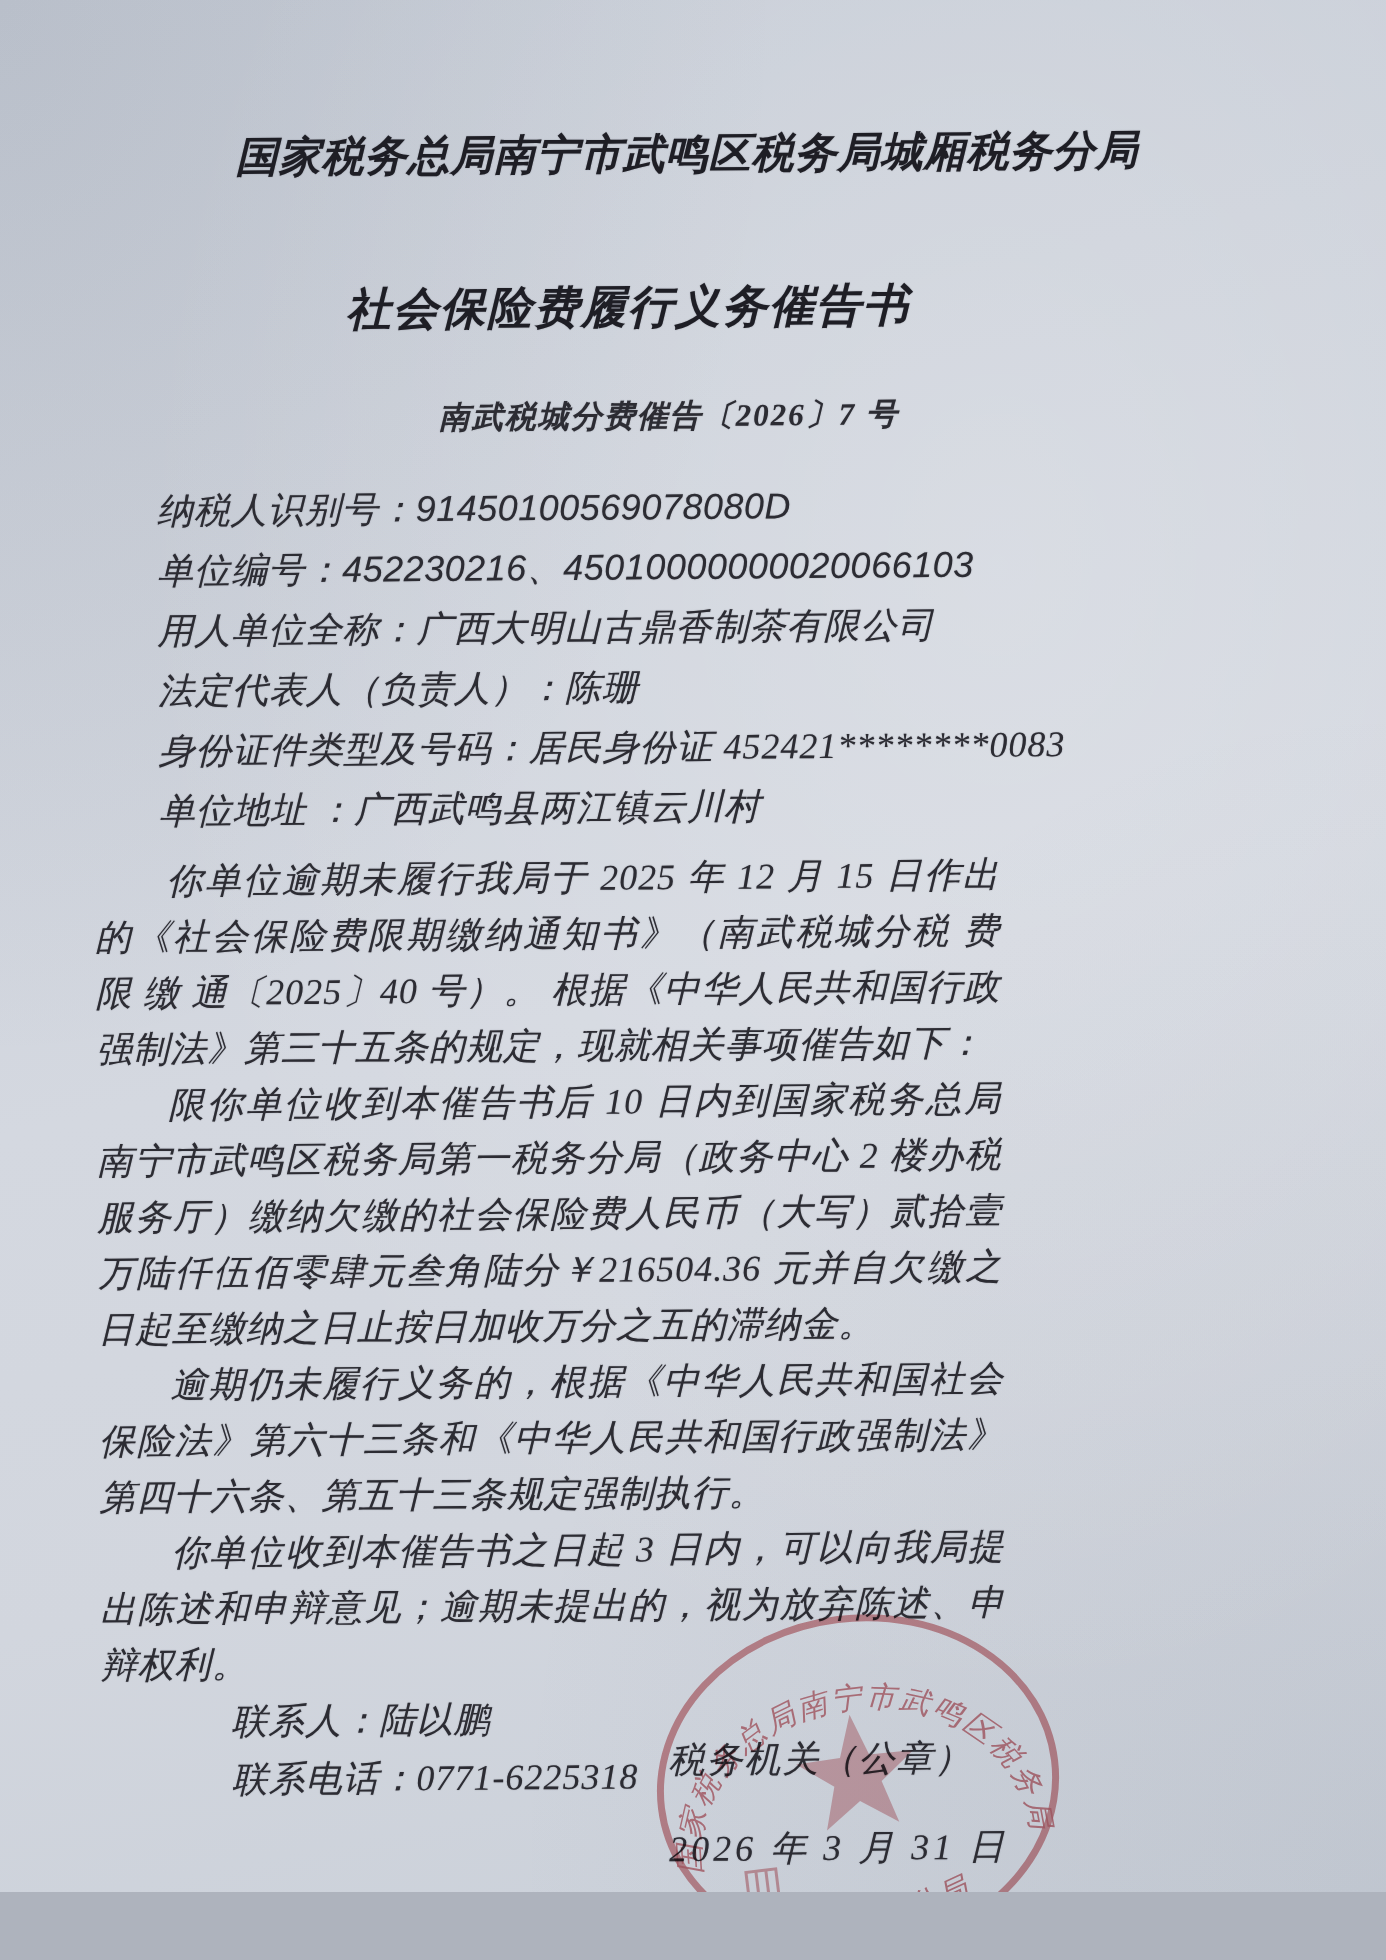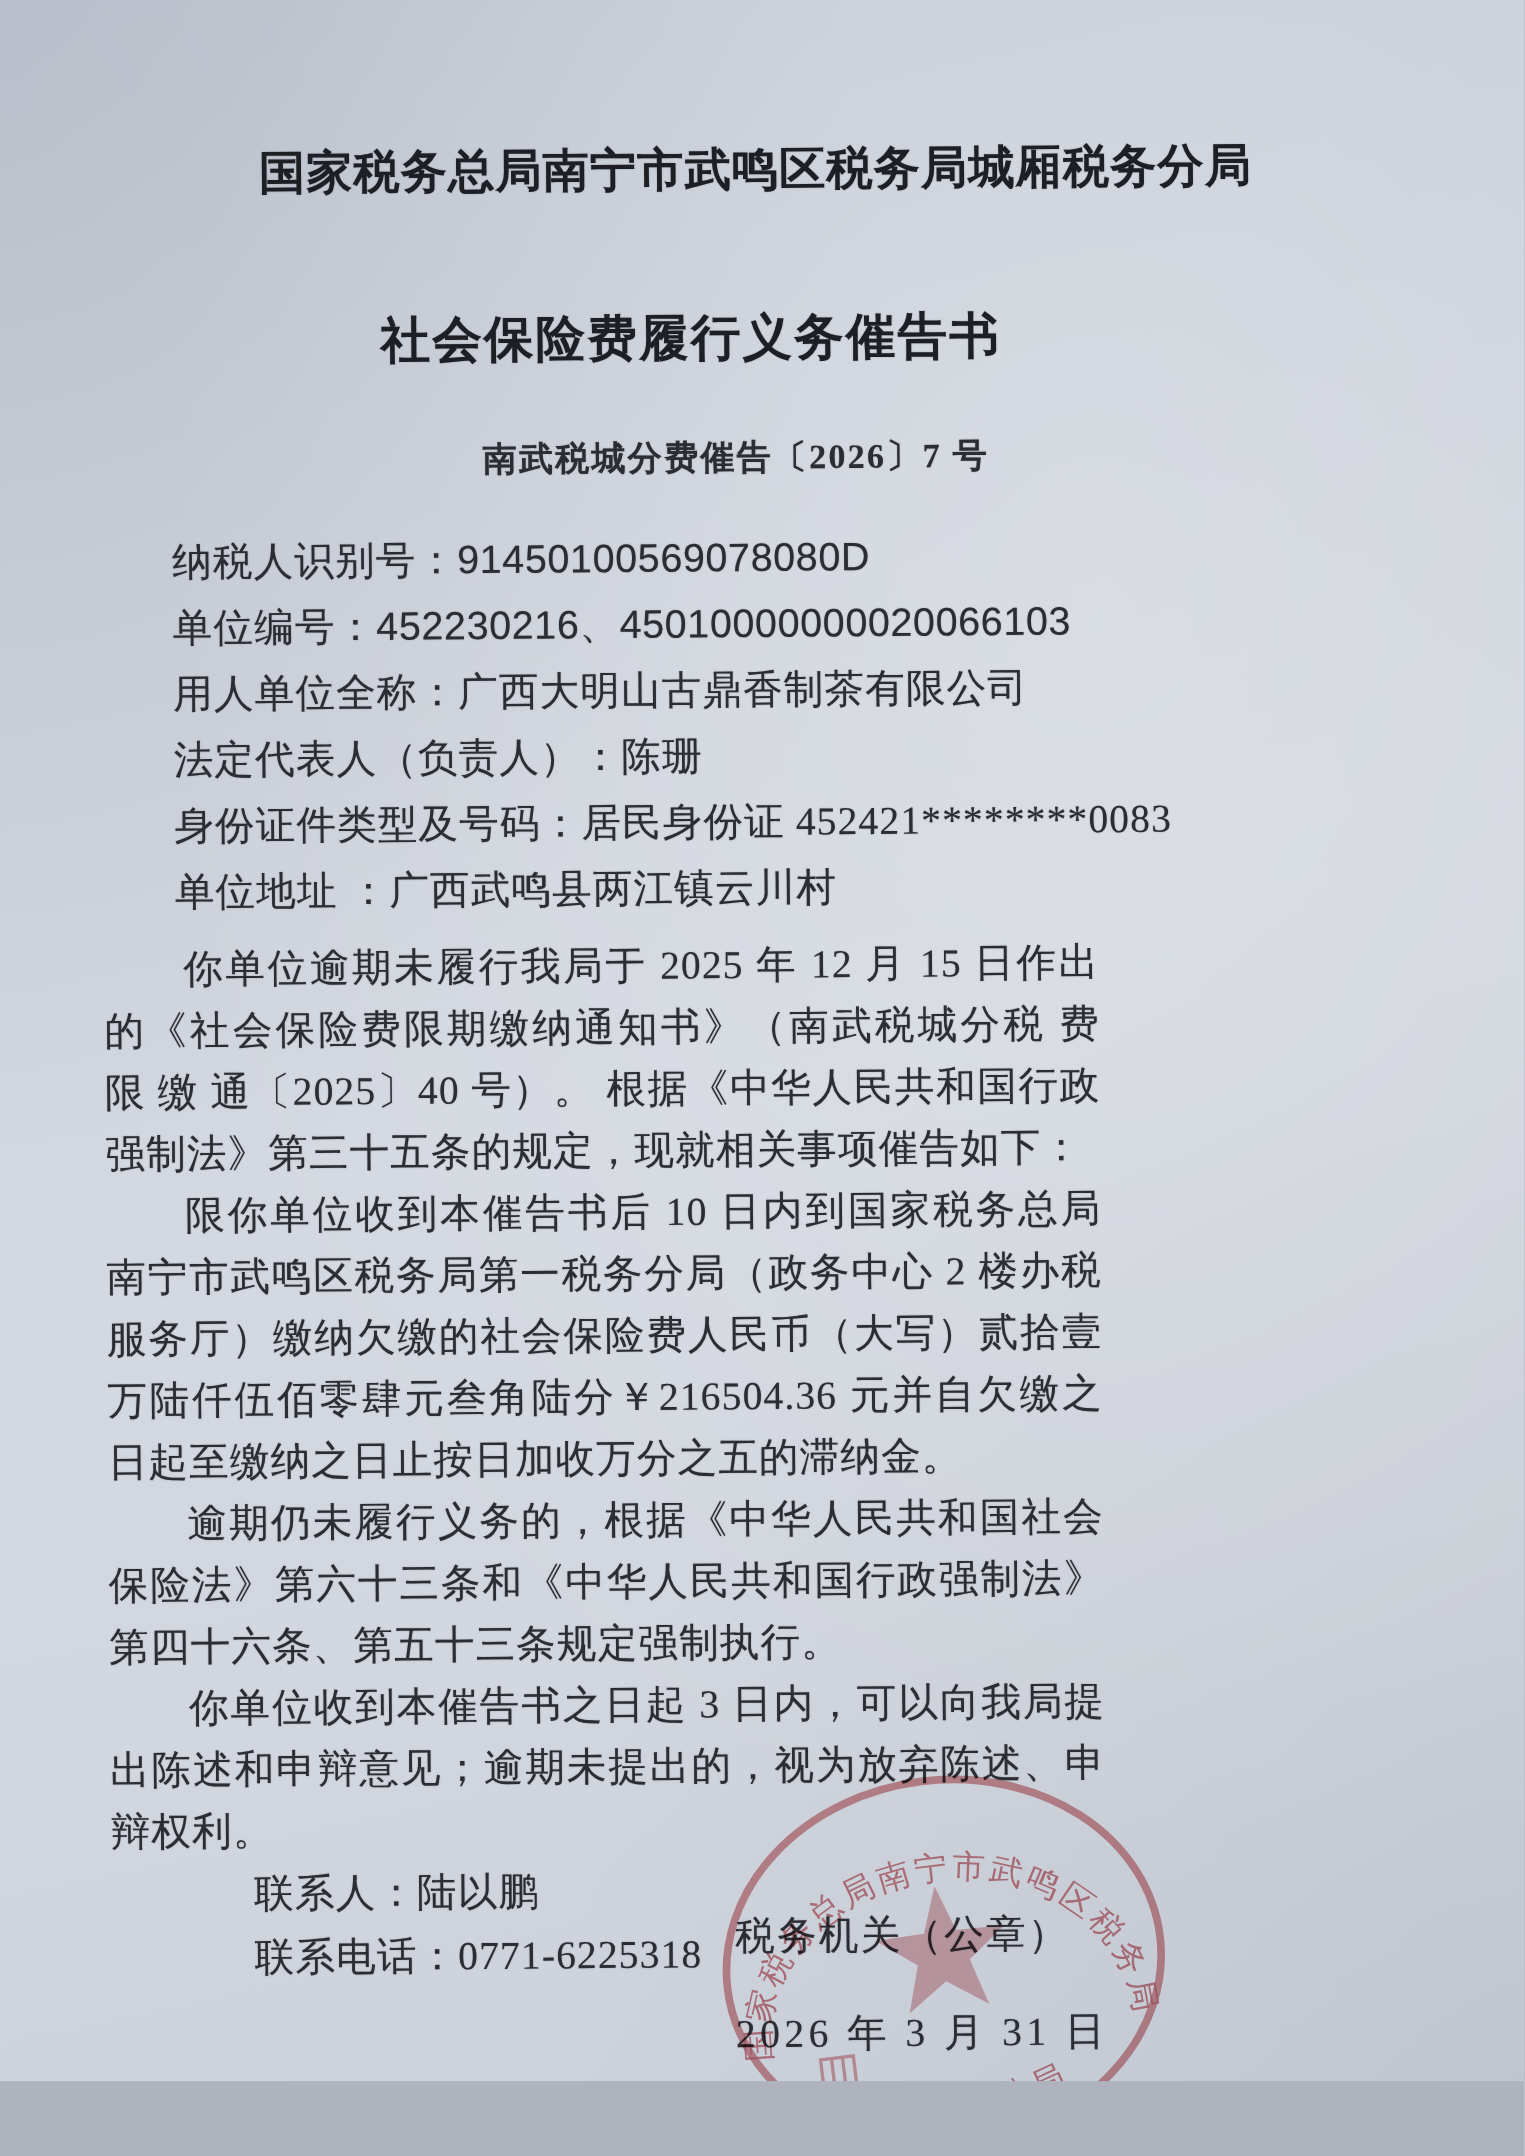--- a/index.html
+++ b/index.html
@@ -8,20 +8,21 @@
     width:1386px; height:1892px;
     margin:0 auto;
     overflow:hidden;
     font-family:"Liberation Serif","DejaVu Serif",serif;
     color:#2c2c33;
     background:
       radial-gradient(ellipse at 72% 30%, rgba(255,255,255,0.20), rgba(255,255,255,0) 62%),
       radial-gradient(ellipse at 0% 0%, rgba(70,78,96,0.10), rgba(70,78,96,0) 40%),
       radial-gradient(ellipse at 100% 100%, rgba(70,78,96,0.08), rgba(70,78,96,0) 45%),
       linear-gradient(168deg,#c6ccd6 0%,#ccd1da 22%,#d4d8e0 52%,#d2d6de 75%,#cad0d9 100%);
+    font-style: italic;
   }
   .content {
     position:absolute; inset:0;
     transform:rotate(-0.45deg);
     text-shadow:0 0 1.2px rgba(45,45,55,0.45);
   }
   .org-title {
     margin-top:126px;
     text-align:center;
     font-size:42px; font-weight:700;

